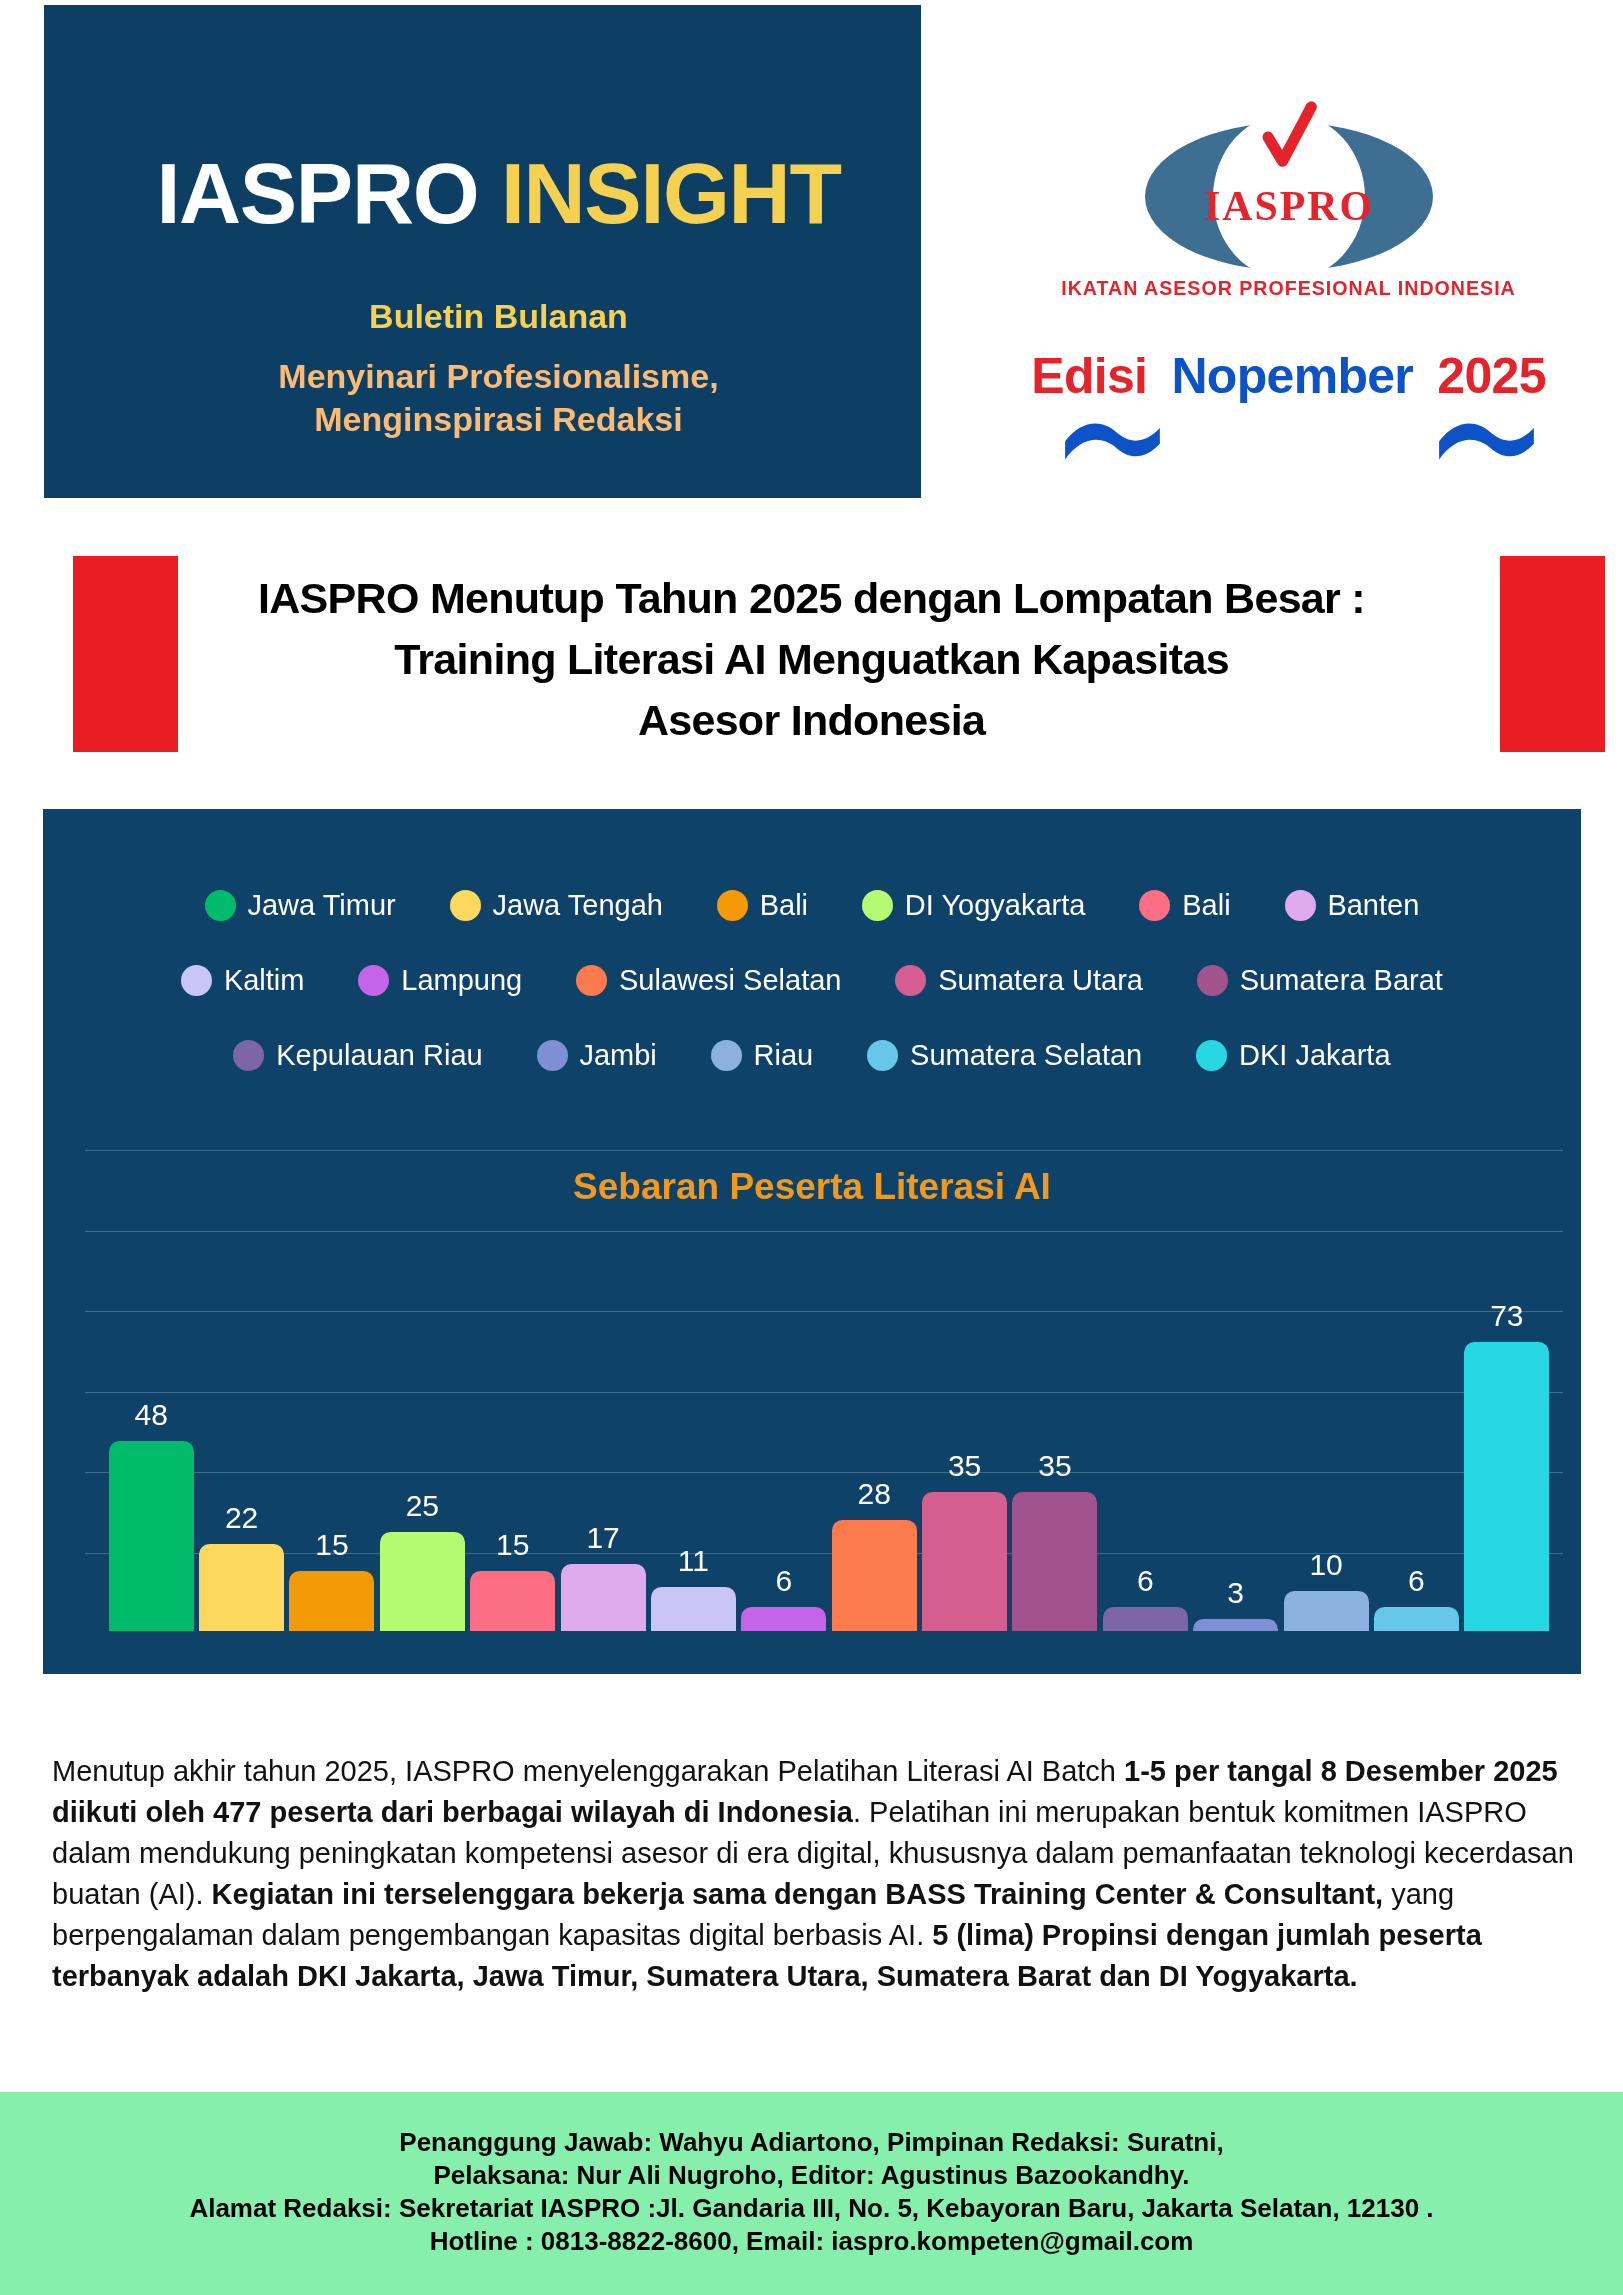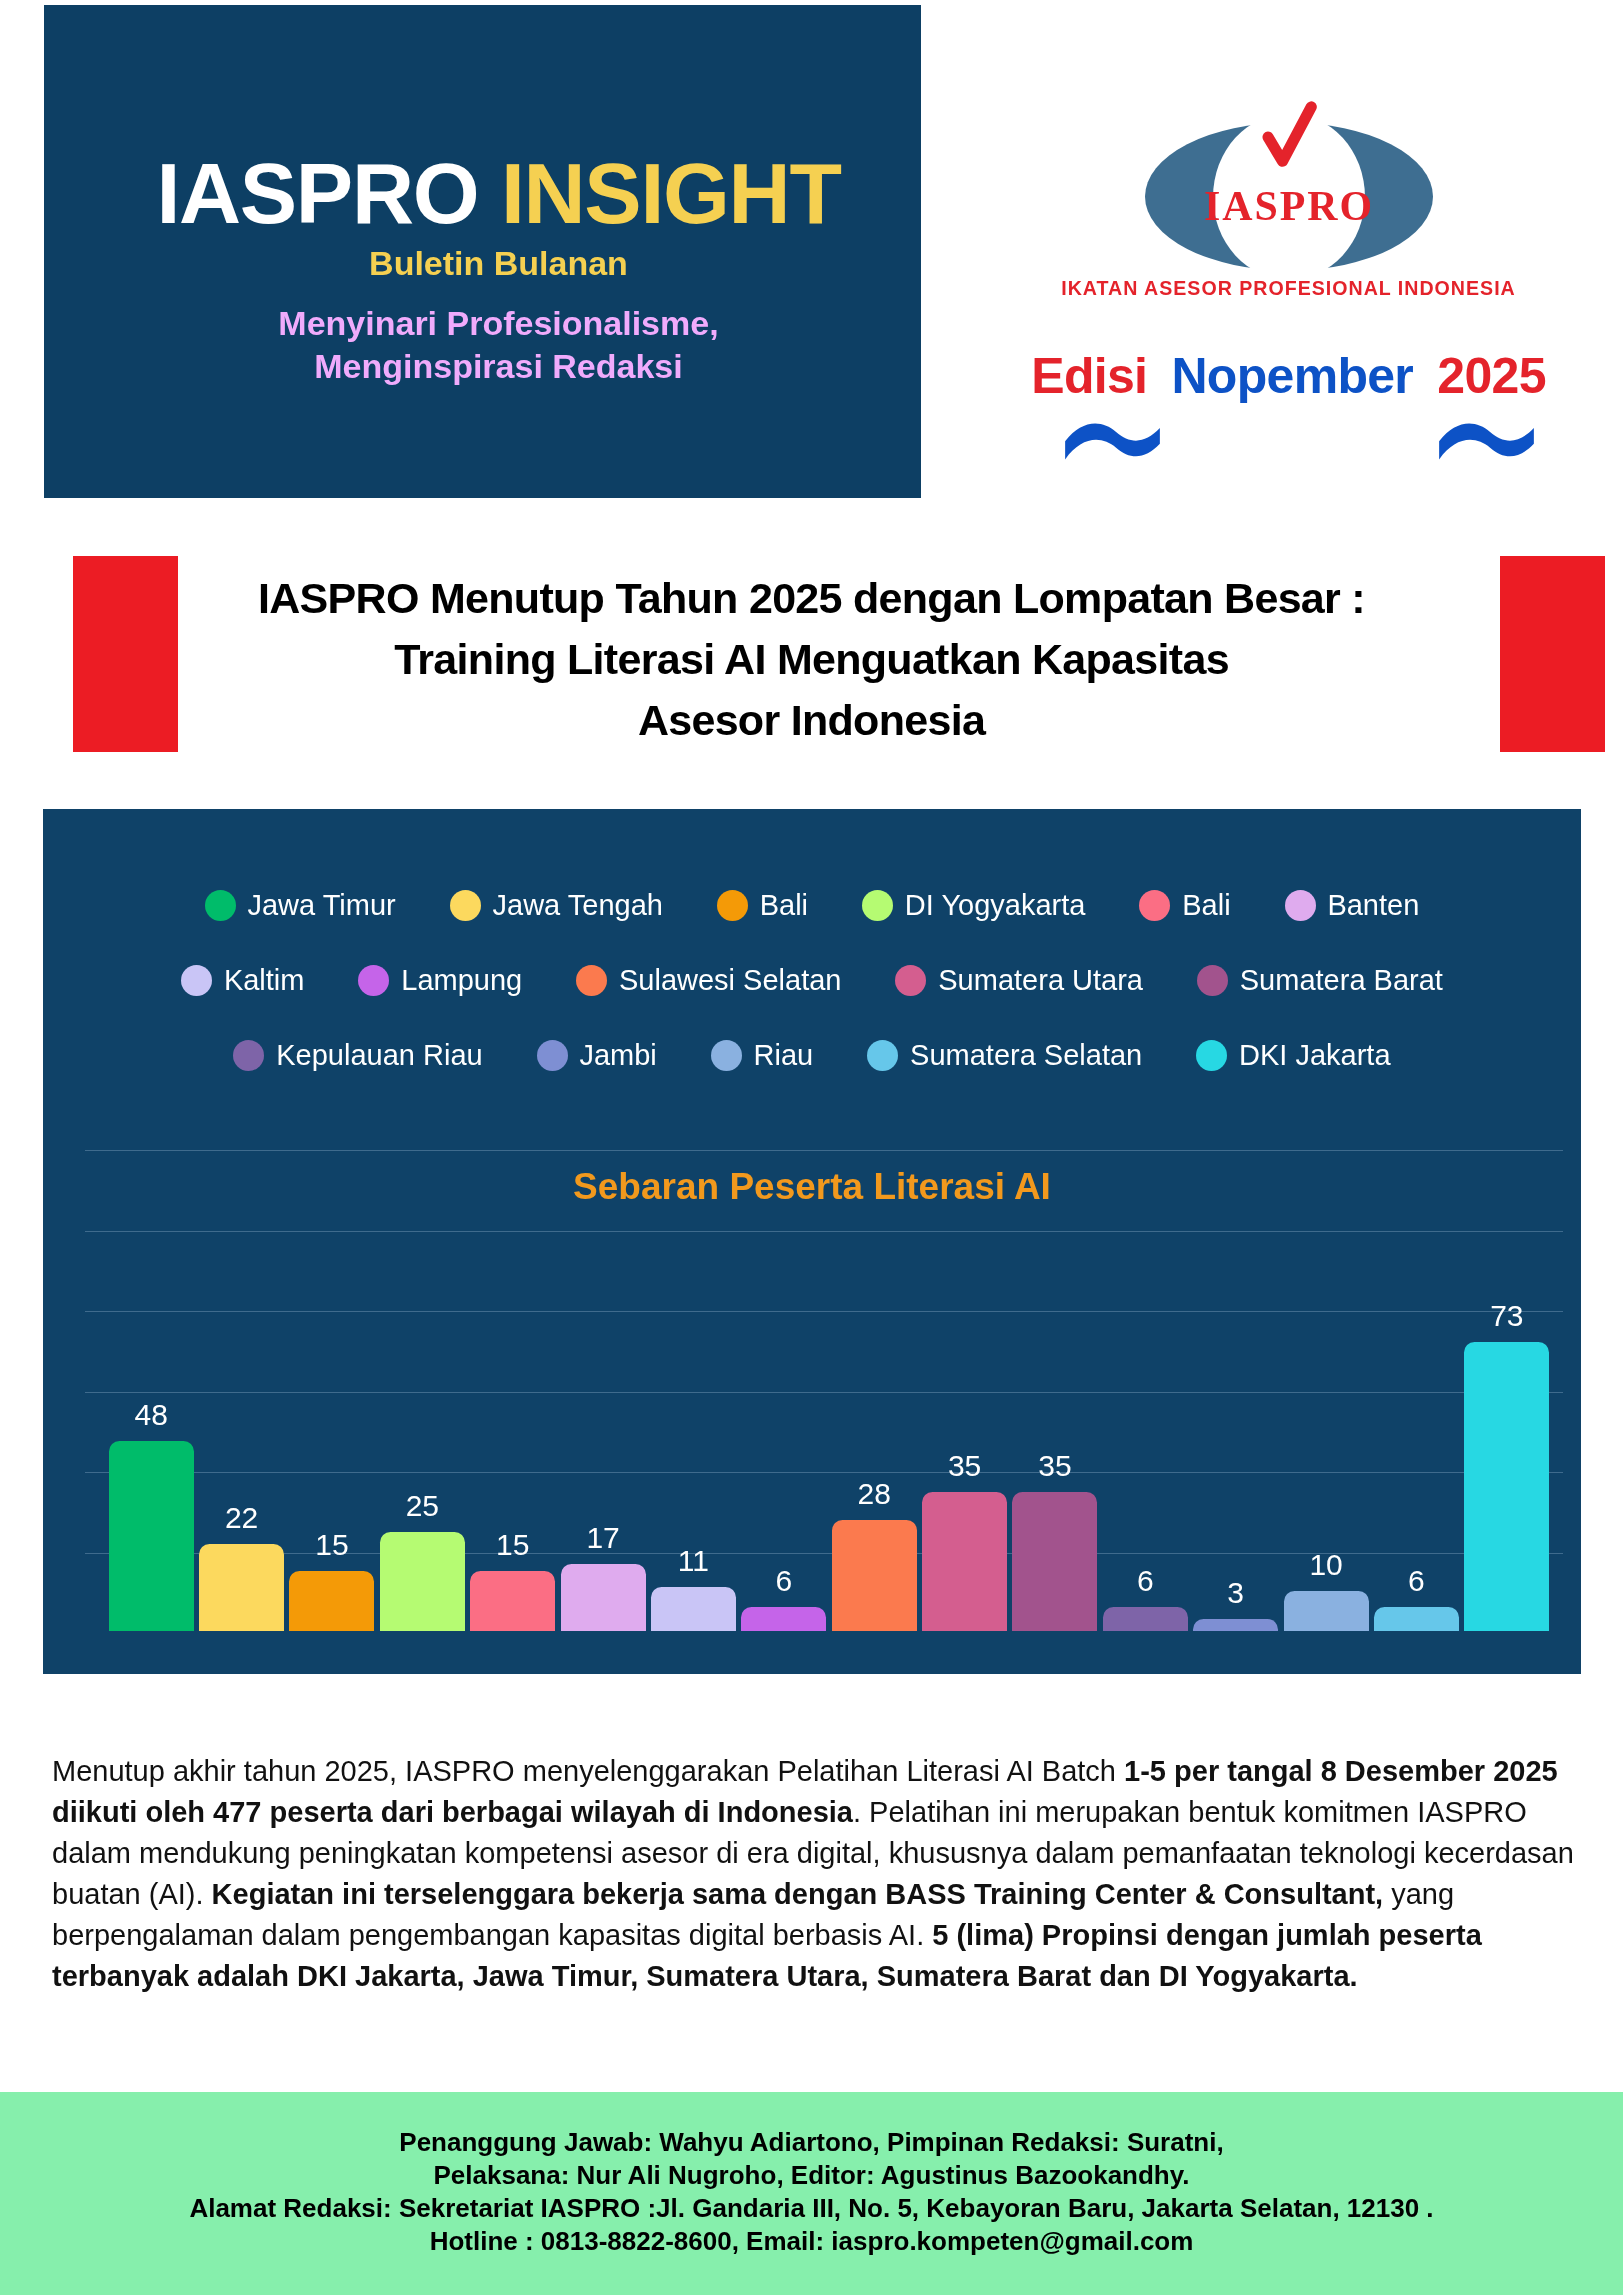--- a/index.html
+++ b/index.html
@@ -4,22 +4,22 @@
 <style>
   html,body{margin:0;padding:0;}
   body{
     width:1623px;height:2295px;position:relative;background:#ffffff;
     font-family:"Liberation Sans", sans-serif;overflow:hidden;
   }
   
   .masthead{position:absolute;left:44px;top:5.2px;width:845px;height:493px;background:#0d3f64;text-align:center;padding-left:32px;}
   .masthead-title{margin:0;padding-top:139px;font-size:86px;font-weight:bold;letter-spacing:-1.3px;line-height:98px;color:#ffffff;white-space:nowrap;}
   .masthead-title .accent{color:#f5d051;}
-  .masthead-subtitle{font-size:34px;line-height:42px;font-weight:bold;color:#f5d051;}
-  .masthead-tagline{margin-top:18.3px;font-size:34px;line-height:43px;font-weight:bold;color:#f0abfc;}
+  .masthead-subtitle{margin-top:53px;font-size:34px;line-height:42px;font-weight:bold;color:#f5d051;}
+  .masthead-tagline{margin-top:18.3px;font-size:34px;line-height:43px;font-weight:bold;color:#fdba74;}
   
   .logo-area{position:absolute;left:1027px;top:92px;width:523px;height:432px;}
   .logo-svg{position:absolute;left:118px;top:6.5px;}
   .logo-caption{position:absolute;left:0;top:183px;width:100%;text-align:center;font-size:19.6px;line-height:26px;font-weight:bold;letter-spacing:1px;color:#e4232b;white-space:nowrap;}
   .edition{position:absolute;left:0;top:255px;width:100%;text-align:center;font-size:50px;line-height:59px;font-weight:bold;letter-spacing:-0.7px;white-space:nowrap;}
   .edition .ed-red{color:#e4232b;}
   .edition .ed-blue{color:#0d52c6;margin:0 11px;}
   .wave{position:absolute;top:323px;}
   .wave.left{left:38px;}
   .wave.right{left:412px;}

